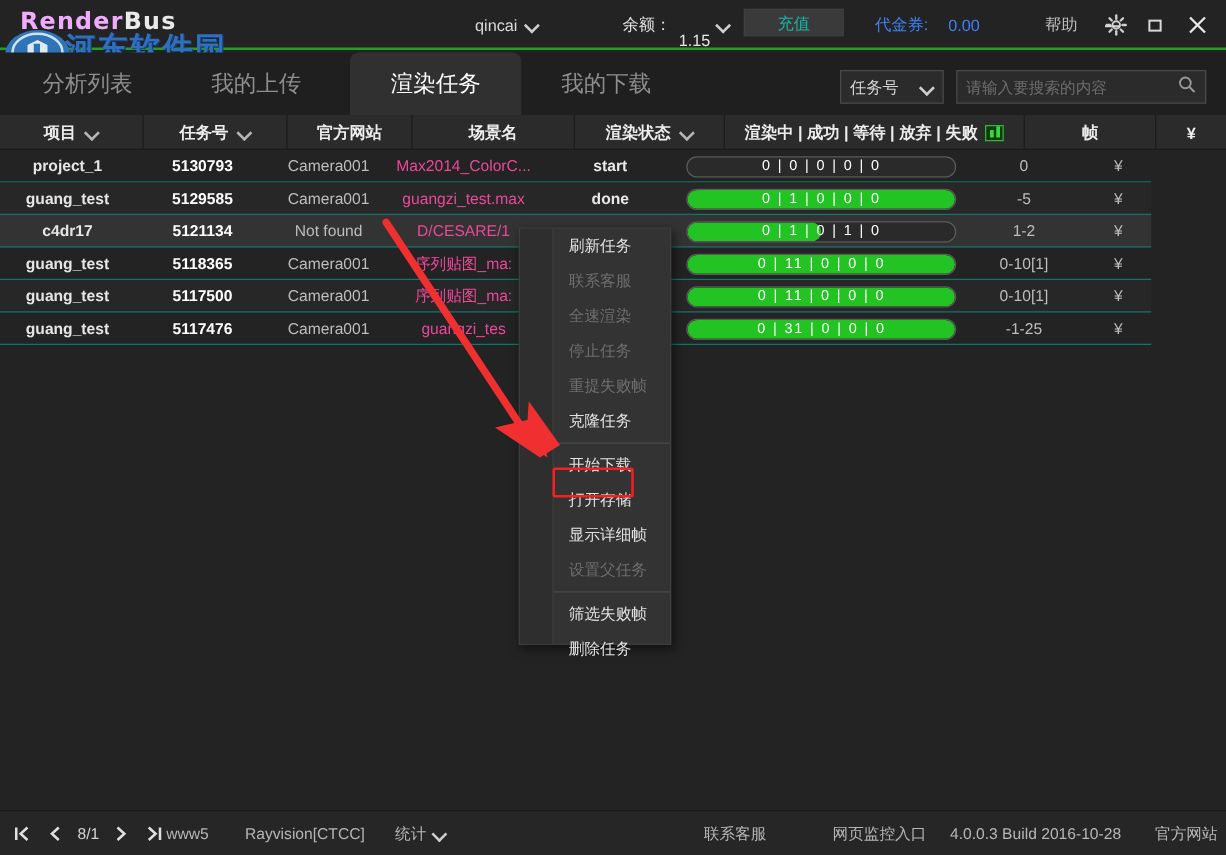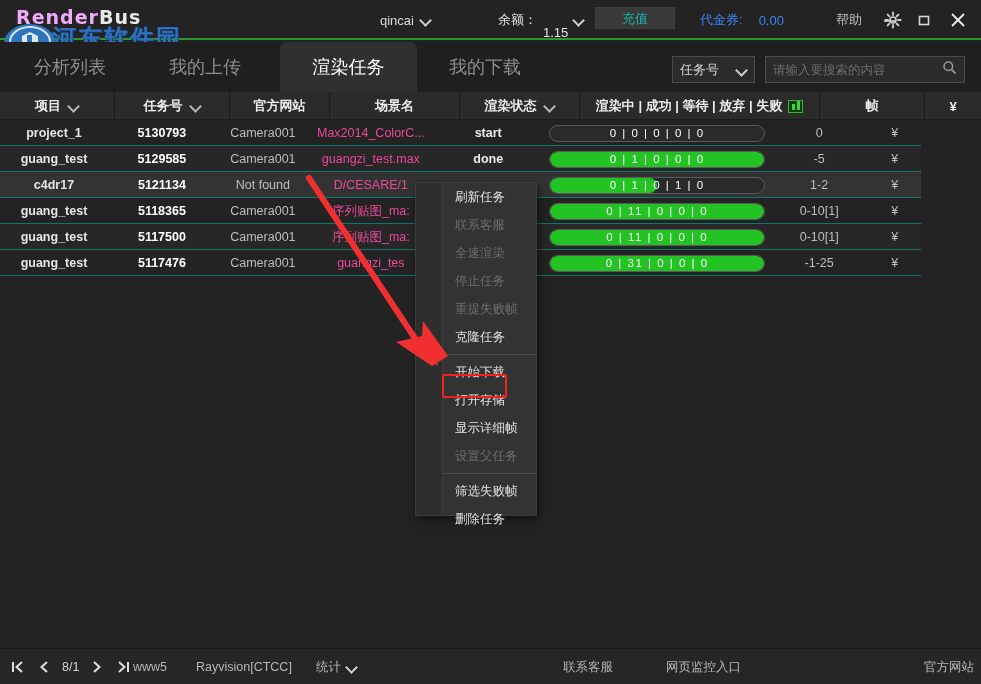--- a/index.html
+++ b/index.html
@@ -530,16 +530,17 @@
     </div>
 
     <div class="f-link" style="left:133px;">www5</div>
     <div class="f-link" style="left:196px;">Rayvision[CTCC]</div>
     <div class="f-link f-stat" style="left:316px;">
       <span>统计</span>
       <span class="caret"></span>
     </div>
     <div class="f-link" style="left:563px;">联系客服</div>
     <div class="f-link" style="left:666px;">网页监控入口</div>
+    <div class="f-link" style="left:760px;">4.0.0.3 Build 2016-10-28</div>
     <div class="f-link" style="left:924px;">官方网站</div>
   </div>
 
 </div>
 
 </body></html>

